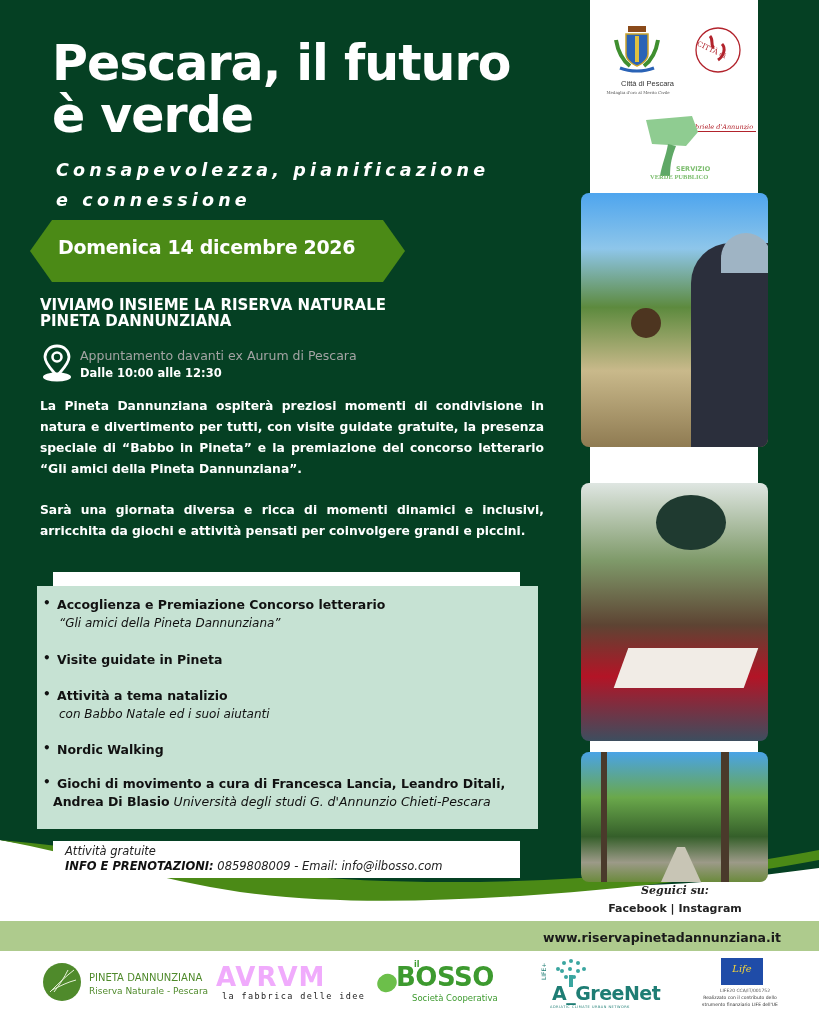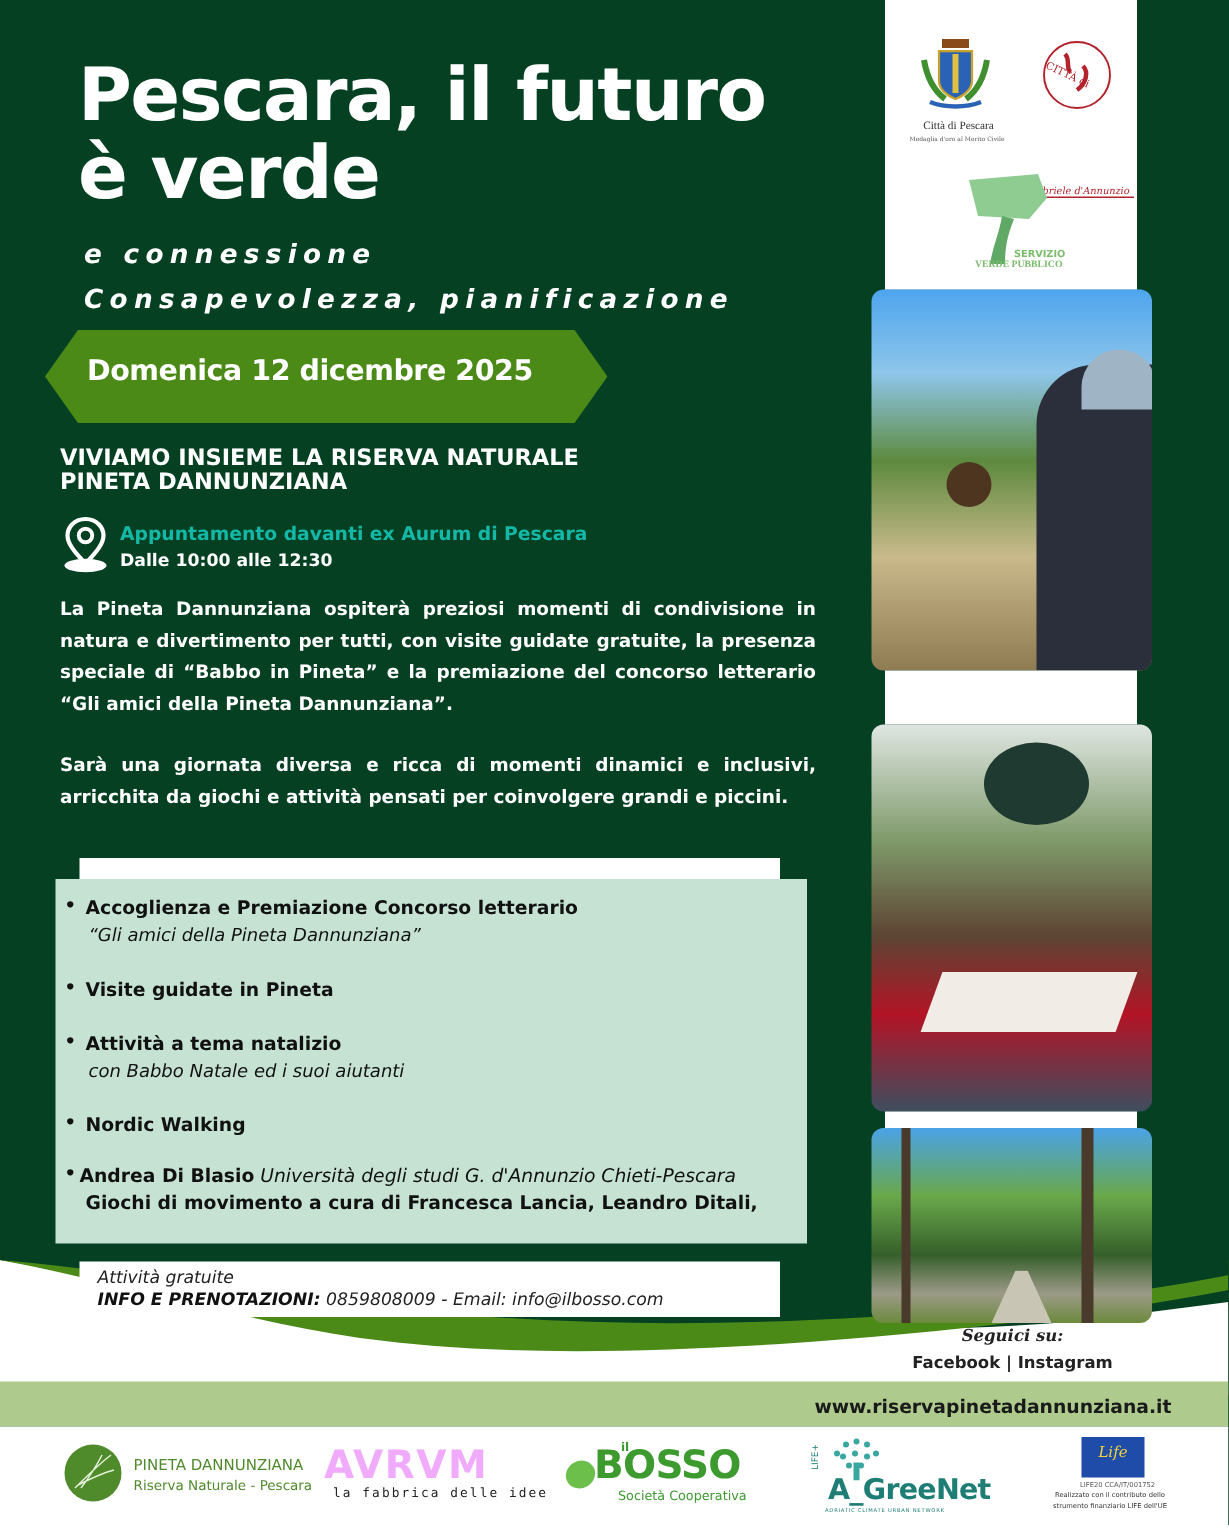--- a/index.html
+++ b/index.html
@@ -15,21 +15,21 @@
     
     .date-banner { left: 30px; top: 220px; width: 375px; height: 62px; background: #4b8a16;
       clip-path: polygon(22px 0, 353px 0, 375px 31px, 353px 62px, 22px 62px, 0 31px); }
     .date-text { left: 58px; top: 236px; font-size: 19px; font-weight: bold; color: #fff; letter-spacing: -0.3px; }
 
     
     .heading { left: 40px; top: 297px; font-size: 15px; line-height: 16px; font-weight: bold; color: #fff; width: 420px; }
 
     
     .pin { left: 40px; top: 343px; width: 34px; height: 40px; }
-    .loc-title { left: 80px; top: 348px; font-size: 12.5px; font-weight: bold; color: #14b8a6; }
+    .loc-title { left: 80px; top: 348px; font-size: 12.5px; font-weight: normal; color: #a3a3a3; }
     .loc-time { left: 80px; top: 366px; font-size: 11.5px; font-weight: bold; color: #fff; }
 
     
     .para { left: 40px; width: 504px; font-size: 12.3px; line-height: 21px; font-weight: bold; text-align: justify; color: #fff; }
     .para1 { top: 396px; }
     .para2 { top: 500px; }
 
     
     .list-white-top { left: 53px; top: 572px; width: 467px; height: 20px; background: #fff; }
     .list-box { left: 37px; top: 586px; width: 501px; height: 243px; background: #c6e2d3; color: #111; padding: 10px 0 0 0; }
@@ -59,26 +59,26 @@
     .sponsor-bar { left: 0; top: 951px; width: 819px; height: 73px; background: #fff; }
   </style>
 </head>
 <body>
 
 <div class="abs title">
   <div>Pescara, il futuro</div>
   <div>è verde</div>
 </div>
 <div class="abs subtitle">
+  <div>Consapevolezza, pianificazione</div>
   <div>e connessione</div>
-  <div>Consapevolezza, pianificazione</div>
 </div>
 
 <div class="abs date-banner"></div>
-<div class="abs date-text">Domenica 12 dicembre 2025</div>
+<div class="abs date-text">Domenica 14 dicembre 2026</div>
 
 <div class="abs heading">
   <div>VIVIAMO INSIEME LA RISERVA NATURALE</div>
   <div>PINETA DANNUNZIANA</div>
 </div>
 
 <svg class="abs pin" viewBox="0 0 34 40">
   <ellipse cx="17" cy="34" rx="14" ry="4.5" fill="#fff"></ellipse>
   <path d="M17 3 C9 3 5 9 5 14 C5 21 13 28 17 33 C21 28 29 21 29 14 C29 9 25 3 17 3 Z" fill="none" stroke="#fff" stroke-width="2.8"></path>
   <circle cx="17" cy="14" r="4.5" fill="none" stroke="#fff" stroke-width="2.6"></circle>
@@ -112,45 +112,45 @@
     <span class="bullet">•</span>
     <div class="main">Attività a tema natalizio</div>
     <div class="sub">con Babbo Natale ed i suoi aiutanti</div>
   </div>
   <div class="li" style="height:34px;">
     <span class="bullet">•</span>
     <div class="main">Nordic Walking</div>
   </div>
   <div class="li">
     <span class="bullet">•</span>
+    <div class="main">Giochi di movimento a cura di Francesca Lancia, Leandro Ditali,</div>
     <div class="main" style="margin-left:-4px;">
       <span>Andrea Di Blasio</span><span class="inline-it"> Università degli studi G. d'Annunzio Chieti-Pescara</span>
     </div>
-    <div class="main">Giochi di movimento a cura di Francesca Lancia, Leandro Ditali,</div>
   </div>
 </div>
 
 <div class="abs info-box">
   <div class="l1">Attività gratuite</div>
   <div class="l2">
     <b>INFO E PRENOTAZIONI:</b><span> 0859808009</span><span> - Email: info@ilbosso.com</span>
   </div>
 </div>
 
 <div class="abs logos-panel">
 
   <svg class="abs" style="left:22px;top:24px;" width="50" height="50" viewBox="0 0 50 50">
     <rect x="16" y="2" width="18" height="6" fill="#8a4a1a"></rect>
     <path d="M14 10 L36 10 L36 30 C36 38 25 42 25 42 C25 42 14 38 14 30 Z" fill="#2a63b6" stroke="#c9a22b" stroke-width="1.5"></path>
     <rect x="23" y="12" width="4" height="26" fill="#e0c040"></rect>
     <path d="M4 16 C6 28 10 36 18 42" stroke="#3f8f2f" stroke-width="4" fill="none"></path>
     <path d="M46 16 C44 28 40 36 32 42" stroke="#3f8f2f" stroke-width="4" fill="none"></path>
     <path d="M8 44 C18 48 32 48 42 44" stroke="#2a63b6" stroke-width="3" fill="none"></path>
   </svg>
-  <div class="abs" style="left:14px;top:79px;width:70px;text-align:center;font-family:Liberation Serif, serif;font-size:7.5px;color:#333;">Città di Pescara</div>
+  <div class="abs" style="left:14px;top:79px;width:70px;text-align:right;font-family:Liberation Sans, sans-serif;font-size:7.5px;color:#333;">Città di Pescara</div>
   <div class="abs" style="left:8px;top:90px;width:80px;text-align:center;font-family:'DejaVu Serif',serif;font-size:4px;color:#555;">Medaglia d'oro al Merito Civile</div>
 
   <svg class="abs" style="left:98px;top:24px;" width="56" height="60" viewBox="0 0 56 60">
     <circle cx="30" cy="26" r="22" fill="none" stroke="#b2232c" stroke-width="1.3"></circle>
     <path d="M22 12 C26 16 22 22 26 24 M34 20 C38 24 36 32 30 36" stroke="#b2232c" stroke-width="3" fill="none"></path>
   </svg>
   <div class="abs" style="left:106px;top:46px;font-family:'DejaVu Serif',serif;font-size:7px;color:#b2232c;transform:rotate(25deg);">CITTÀ di</div>
   <div class="abs" style="left:96px;top:84px;width:70px;font-family:'DejaVu Serif',serif;font-style:italic;font-size:6.5px;color:#b2232c;border-bottom:1px solid #b2232c;margin-top:39px;">Gabriele d'Annunzio</div>
 
   <svg class="abs" style="left:50px;top:114px;" width="70" height="64" viewBox="0 0 70 64">

